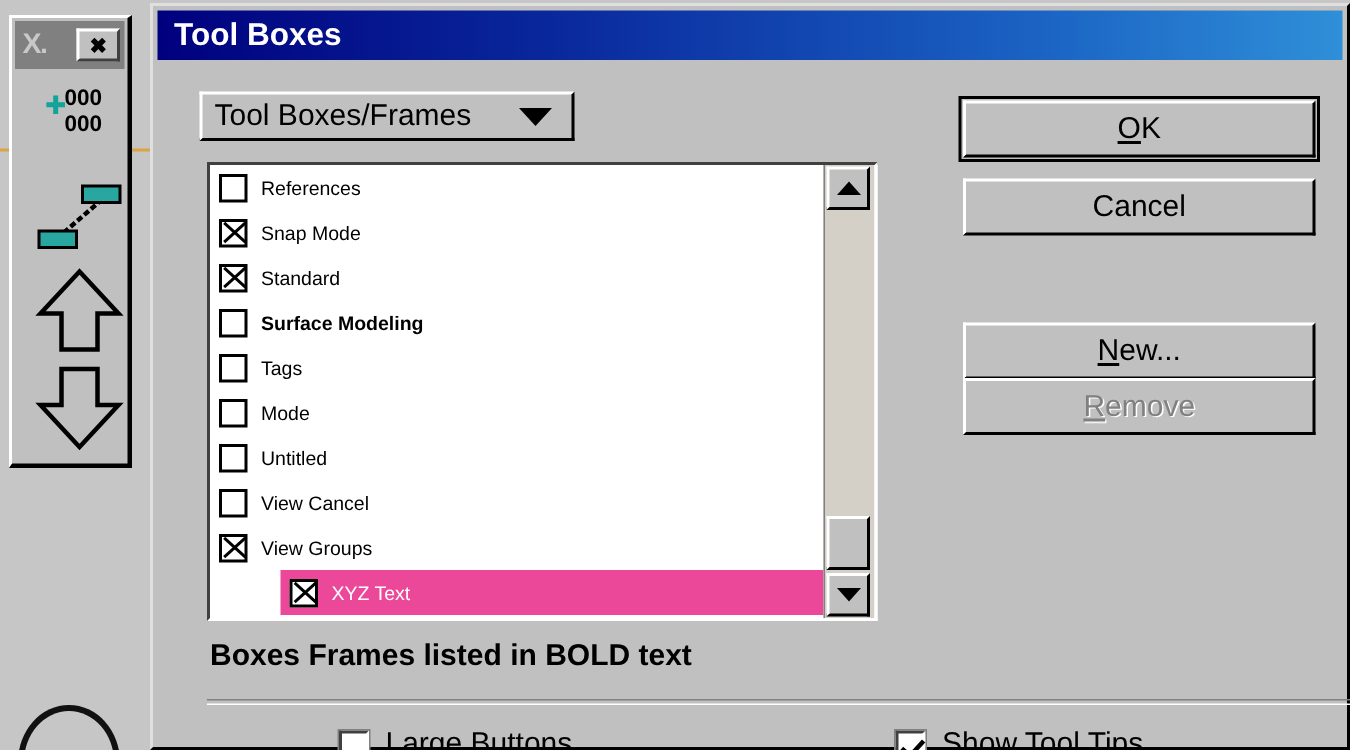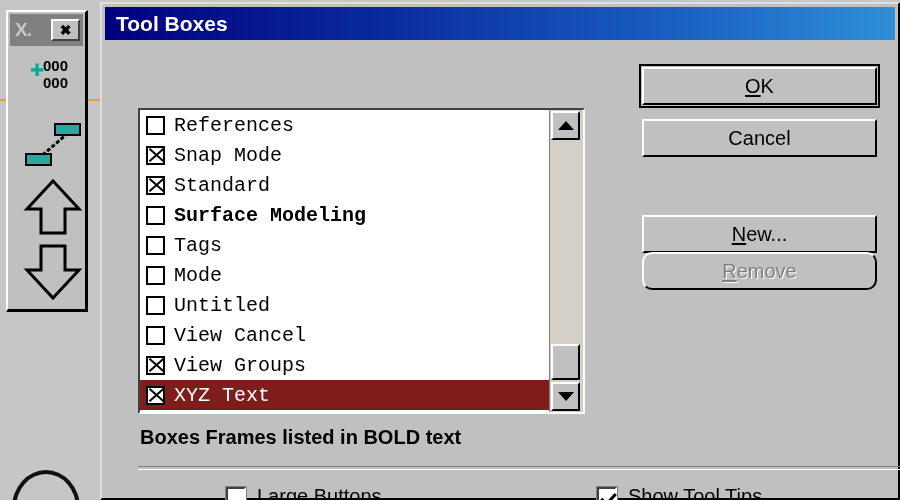--- a/index.html
+++ b/index.html
@@ -107,36 +107,36 @@
     position:absolute; left:36px; top:104px; width:447px; height:306px;
     background:#ffffff;
     border-top:2px solid #404040; border-left:2px solid #404040;
     border-right:2px solid #ffffff; border-bottom:2px solid #ffffff;
     box-sizing:border-box; display:flex; overflow:hidden;
   }
   .list-items { flex:1; position:relative; }
   .list-row {
     display:flex; align-items:center; height:30px; padding-left:6px;
   }
-  .list-row.selected { background:#7f1d1d; }
+  .list-row.selected { background:#ec4899;margin-left:47px; }
   .list-row.selected .list-label { color:#ffffff; }
   .cb {
     width:19px; height:19px; background:#ffffff;
     border:2px solid #000000; box-sizing:border-box;
     position:relative; flex:0 0 auto; margin-right:9px;
   }
   .cb.x::before, .cb.x::after {
     content:""; position:absolute; left:-1px; top:6px;
     width:19px; height:2px; background:#000;
   }
   .cb.x::before { transform:rotate(42deg); }
   .cb.x::after  { transform:rotate(-42deg); }
   .list-label {
-    font-size:20px; color:#000; white-space:nowrap;
-    font-family:Liberation Mono, monospace;
+    font-size:13px; color:#000; white-space:nowrap;
+    font-family:Liberation Sans, sans-serif;
     text-align:right;
   }
   .list-label.bold { font-weight:bold; }
 
   
   .vscroll {
     width:33px; background:#d4d0c8; position:relative;
     border-left:1px solid #808080; flex:0 0 auto;
   }
   .sb-btn {
@@ -201,21 +201,21 @@
   .btn.default {
     outline:2px solid #000; outline-offset:1px;
   }
   .btn.disabled { color:#808080; text-shadow:1px 1px 0 #ffffff; }
   .btn u { text-underline-offset:2px; }
   .btn.disabled u { text-decoration-color:#808080; }
 
   .b-ok { left:540px; top:63px; }
   .b-cancel { left:540px; top:115px; }
   .b-new { left:540px; top:211px; }
-  .b-remove { left:540px; top:248px;border-radius:10px; }
+  .b-remove { left:540px; top:248px; }
   .b-customize { left:540px; top:300px; }
 </style>
 </head>
 <body>
 
 <div id="root">
 
   <div class="bg-canvas">
     <div class="bg-rule" style="left:0px;   top:99px; width:100px;"></div>
     <div class="bg-rule" style="left:860px; top:99px; width:40px;"></div>
@@ -255,20 +255,24 @@
       </svg>
     </div>
   </div>
 
   <div class="dialog">
 
     <div class="titlebar">
       <span class="titlebar-text">Tool Boxes</span>
     </div>
 
+    <div class="combo">
+      <span class="combo-text">Tool Boxes/Frames</span>
+      <span class="combo-arrow"></span>
+    </div>
 
     <div class="listbox">
       <div class="list-items">
           <div class="list-row">
             <span class="cb"></span>
             <span class="list-label">References</span>
           </div>
           <div class="list-row">
             <span class="cb x"></span>
             <span class="list-label">Snap Mode</span>

